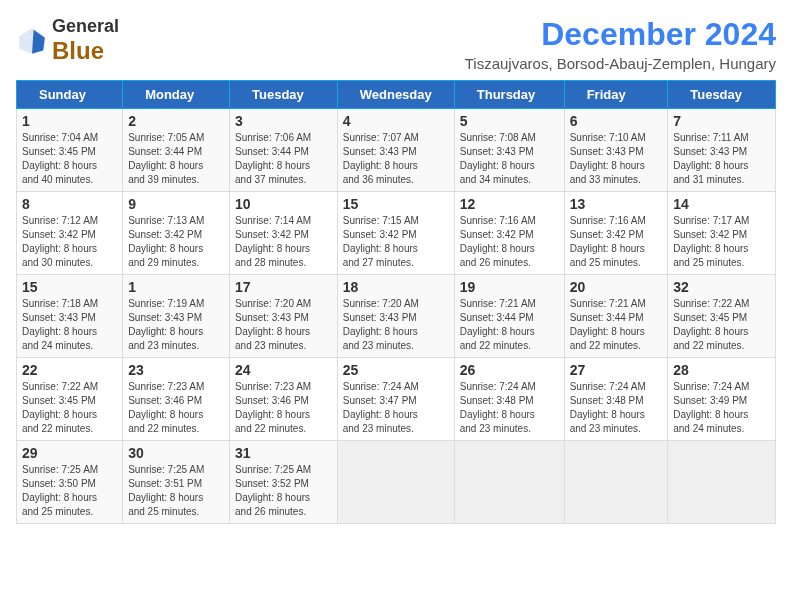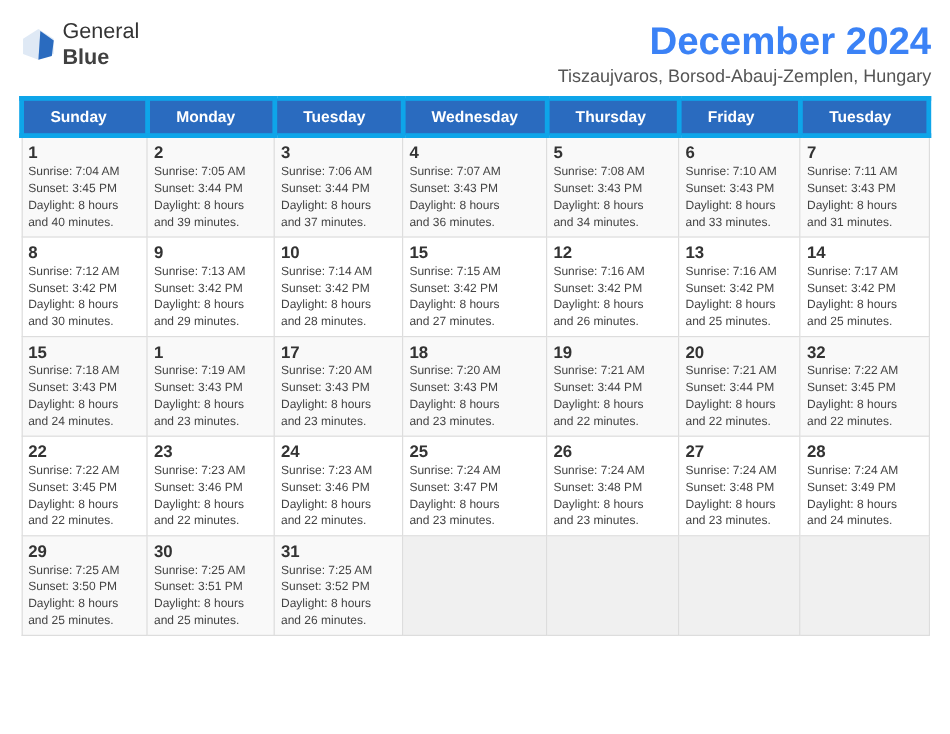--- a/index.html
+++ b/index.html
@@ -16,27 +16,27 @@
       align-items: flex-start;
       margin-bottom: 4px;
     }
     .logo {
       display: flex;
       align-items: center;
       gap: 4px;
     }
     .logo-text-general {
       font-size: 18px;
-      font-weight: normal;
+      font-weight: bold;
       color: #333;
     }
     .logo-text-blue {
-      font-size: 18px;
-      font-weight: bold;
-      color: #404040;
+      font-size: 24px;
+      font-weight: bold;
+      color: #a16207;
     }
     .logo-icon {
       width: 32px;
       height: 32px;
     }
     .title-block {
       text-align: right;
     }
     .main-title {
       font-size: 32px;
@@ -54,21 +54,21 @@
       margin-top: 8px;
       font-size: 11px;
     }
     .calendar thead tr th {
       background-color: #2a6bbf;
       color: #fff;
       text-align: left;
       padding: 6px 22px;
       font-size: 13px;
       font-weight: bold;
-      border: 4px solid #0ea5e9;
+      border: 1px solid #0ea5e9;
     }
     .calendar tbody tr td {
       vertical-align: top;
       border: 1px solid #ddd;
       padding: 4px 5px;
       width: 113px;
       min-height: 80px;
       background: #fff;
     }
     .calendar tbody tr:nth-child(odd) td {

